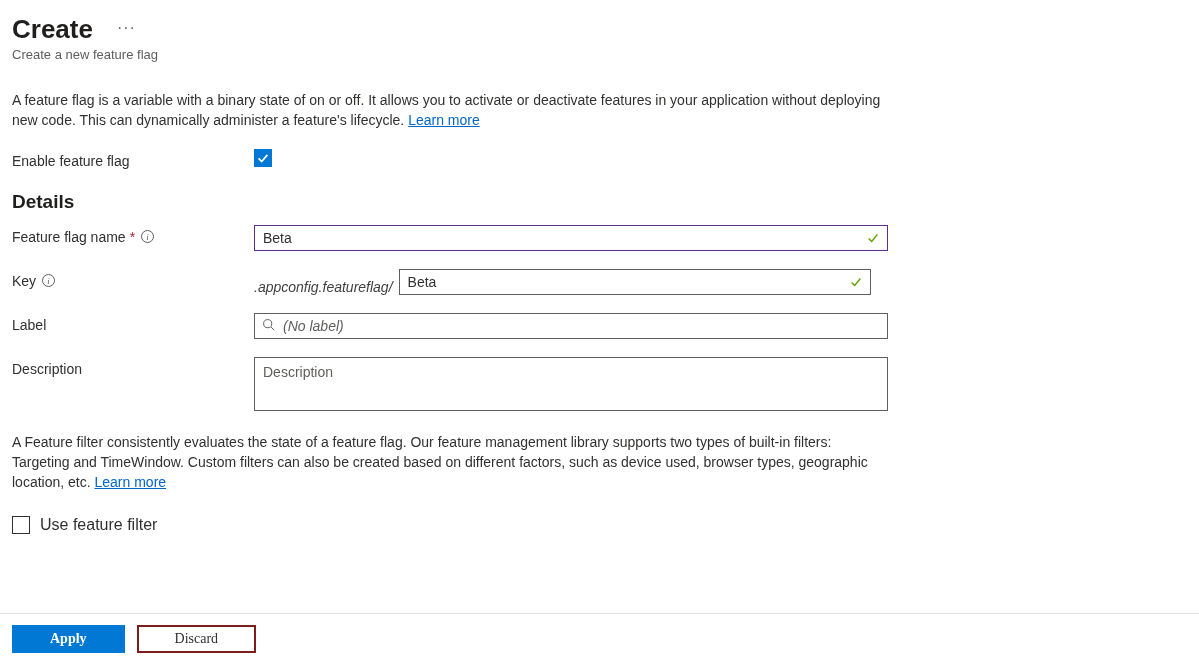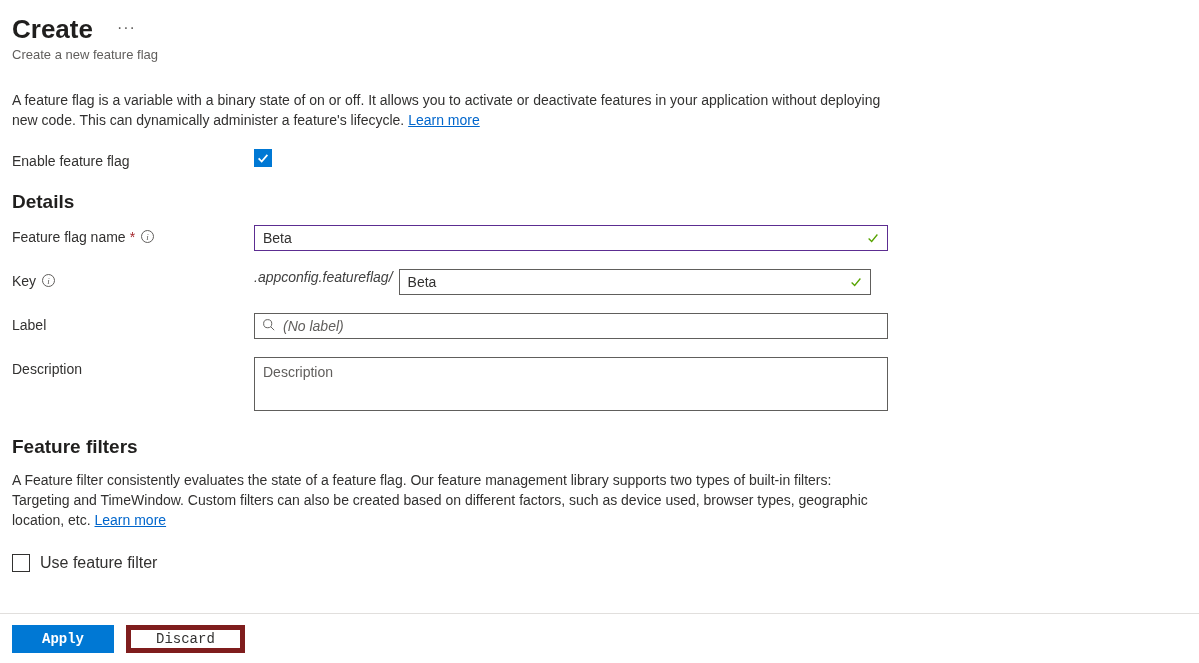--- a/index.html
+++ b/index.html
@@ -100,21 +100,21 @@
     outline: none;
     background: #fff;
   }
   .input-text.focused {
     border: 1px solid #5c2d91;
   }
   .input-text::placeholder { color: #605e5c; }
   .w-full { width: 634px; }
   .key-row {
     display: flex;
-    align-items: flex-start;
+    align-items: flex-end;
   }
   .key-prefix {
     font-size: 14px;
     font-style: italic;
     color: #404040;
     margin-right: 6px;
   }
   .input-key { width: 472px; }
   .check-icon {
     position: absolute;
@@ -180,25 +180,25 @@
     bottom: 0;
     height: 50px;
     border-top: 1px solid #e1dfdd;
     display: flex;
     align-items: center;
     gap: 12px;
     padding: 0 12px;
     background: #fff;
   }
   .btn {
-    font-family: Liberation Mono, monospace;
+    font-family: Liberation Serif, serif;
     font-size: 14px;
     height: 28px;
-    padding: 0 25px;
-    border: 5px solid #7f1d1d;
+    padding: 0 36px;
+    border: 2px solid #7f1d1d;
     background: #fff;
     color: #323130;
     cursor: pointer;
   }
   .btn.primary {
     background: #0078d4;
     border-color: #0078d4;
     color: #fff;
     font-weight: 600;
   }
@@ -276,21 +276,20 @@
     </div>
   </div>
 
   <div class="form-row">
     <div class="form-label">Description</div>
     <div class="form-control-wrap">
       <textarea class="input-text" placeholder="Description" style=""></textarea>
     </div>
   </div>
 
-  <div class="section-heading">Feature filters</div>
 
   <p class="intro" style="margin-bottom:24px;">
     <span>A Feature filter consistently evaluates the state of a feature flag. Our feature management library supports two types of built-in filters: Targeting and TimeWindow. Custom filters can also be created based on different factors, such as device used, browser types, geographic location, etc. </span><a class="link">Learn more</a>
   </p>
 
   <div class="filter-row">
     <div class="checkbox"></div>
     <span>Use feature filter</span>
   </div>
 

